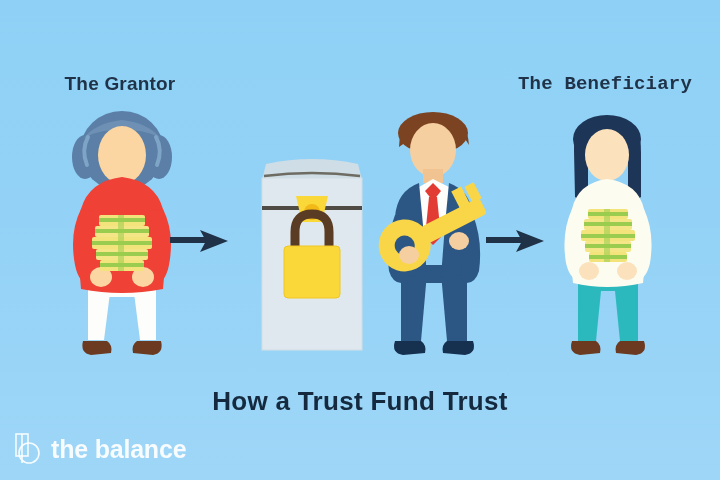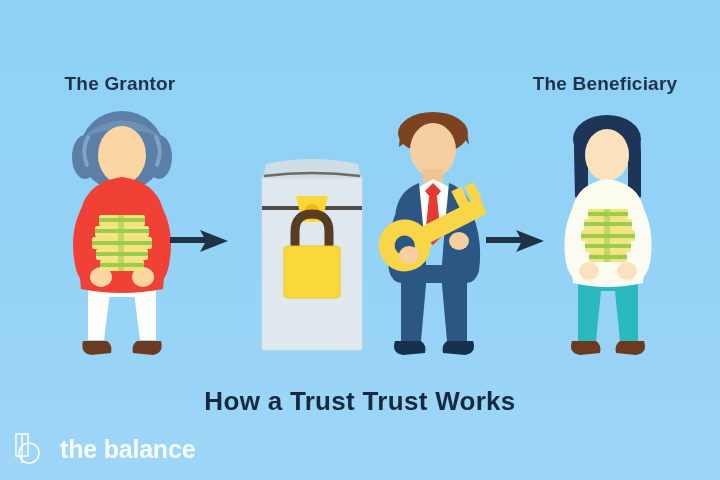--- a/index.html
+++ b/index.html
@@ -42,37 +42,37 @@
   }
   .scene-item {
     position: absolute;
   }
   #logo {
     position: absolute;
     left: 14px;
     top: 432px;
     display: flex;
     align-items: center;
-    gap: 16px;
+    gap: 7px;
   }
   #logo-text {
     color: #ffffff;
     font-size: 25px;
     font-weight: 600;
     letter-spacing: -0.2px;
     opacity: 0.93;
   }
 </style>
 </head>
 <body>
 
 <div id="canvas">
 
   <div class="label" style="left:120px; top:73px;">The Grantor</div>
-  <div class="label" style="left:605px; top:73px;">The Beneficiary</div>
+  <div class="label" style="left:605px; top:73px;font-family:Liberation Mono, monospace;">The Beneficiary</div>
 
   <svg class="scene-item" style="left:55px; top:105px;" width="135" height="260" viewBox="0 0 135 260">
 
     <g>
       <ellipse cx="67" cy="46" rx="42" ry="40" fill="#5b7fa6"></ellipse>
       <ellipse cx="30" cy="52" rx="13" ry="22" fill="#5b7fa6"></ellipse>
       <ellipse cx="104" cy="52" rx="13" ry="22" fill="#5b7fa6"></ellipse>
       <path d="M28 34 Q40 18 67 15 Q94 18 106 34 Q96 26 67 24 Q38 26 28 34Z" fill="#6d90b4"></path>
       <path d="M32 60 Q26 45 33 32" stroke="#7ea4c6" stroke-width="4" fill="none" stroke-linecap="round"></path>
       <path d="M102 60 Q108 45 101 32" stroke="#7ea4c6" stroke-width="4" fill="none" stroke-linecap="round"></path>
@@ -229,21 +229,21 @@
       <rect x="41" y="147" width="38" height="10" rx="2" fill="#f2e37a"></rect>
       <rect x="40" y="107" width="40" height="4" fill="#9acd4f"></rect>
       <rect x="36" y="117" width="48" height="4" fill="#9acd4f"></rect>
       <rect x="33" y="129" width="54" height="4" fill="#9acd4f"></rect>
       <rect x="37" y="139" width="46" height="4" fill="#9acd4f"></rect>
       <rect x="41" y="150" width="38" height="4" fill="#9acd4f"></rect>
       <rect x="56" y="104" width="6" height="53" fill="#9acd4f" opacity="0.55"></rect>
     </g>
   </svg>
 
-  <div id="title">How a Trust Trust Works</div>
+  <div id="title">How a Trust Fund Trust</div>
 
   <div id="logo">
     <svg width="30" height="34" viewBox="0 0 30 34">
       <rect x="2" y="2" width="12" height="22" fill="none" stroke="#ffffff" stroke-width="1.6" opacity="0.9"></rect>
       <circle cx="15" cy="21" r="10" fill="none" stroke="#ffffff" stroke-width="1.6" opacity="0.9"></circle>
       <line x1="8" y1="2" x2="8" y2="31" stroke="#ffffff" stroke-width="1.6" opacity="0.9"></line>
     </svg>
     <span id="logo-text">the balance</span>
   </div>
 

